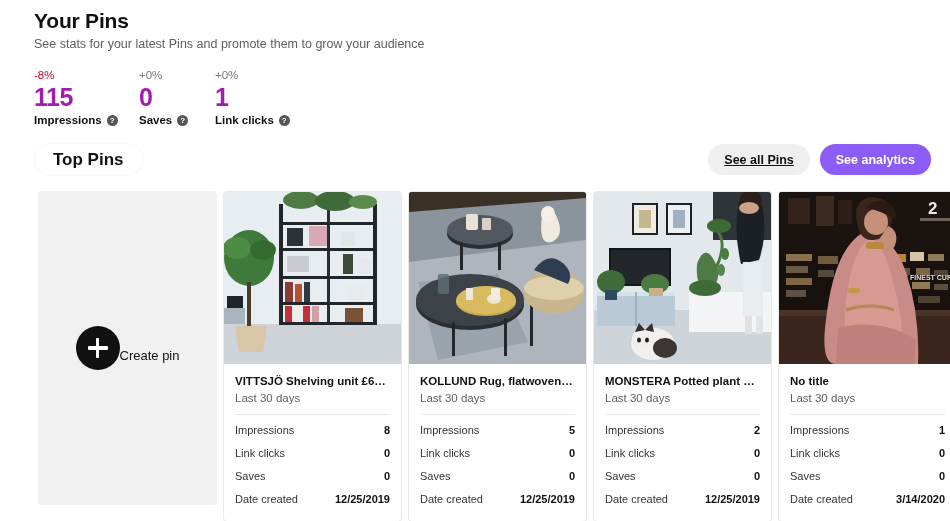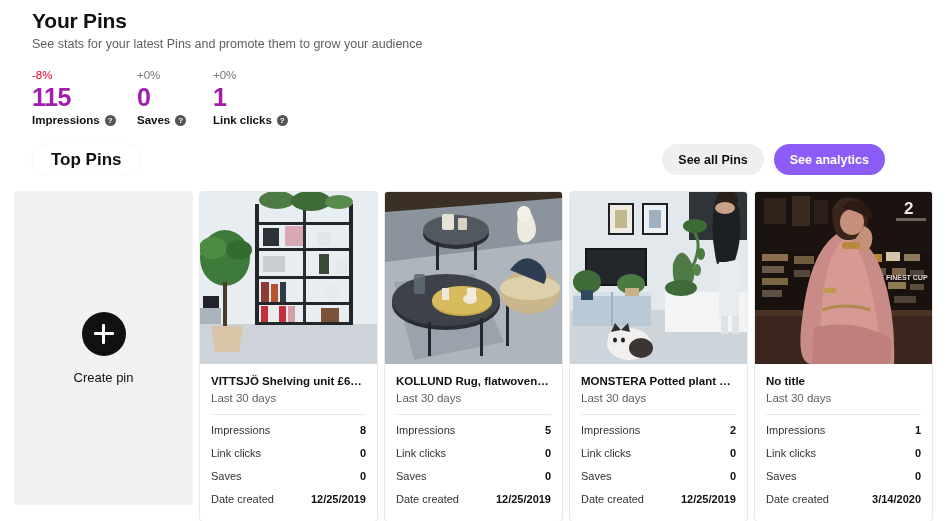--- a/index.html
+++ b/index.html
@@ -11,21 +11,22 @@
     background: #ffffff;
     font-family: "Liberation Sans", sans-serif;
     color: #111111;
     -webkit-font-smoothing: antialiased;
   }
 
   .page {
     position: relative;
     width: 923px;
     height: 521px;
-    padding: 0 32px;
+    padding: 0 10px;
+    margin-left: 24px;
   }
 
   
   .header { padding-top: 9px; }
 
   .page-title {
     font-size: 21px;
     font-weight: bold;
     letter-spacing: -0.2px;
     color: #111111;
@@ -150,39 +151,39 @@
     padding: 0 16px;
     border-radius: 16px;
     font-size: 12.5px;
     font-weight: bold;
     cursor: pointer;
     white-space: nowrap;
     border: none;
     font-family: "Liberation Sans", sans-serif;
   }
 
-  .btn-secondary { background: #efefef; color: #111111; }
+  .btn-secondary { background: #efefef; color: #111111; text-decoration: underline; }
   .btn-primary { background: #8b5cf6; color: #ffffff; }
 
   
   .grid {
     position: absolute;
     left: 14px;
     top: 191px;
     display: flex;
     gap: 6px;
   }
 
   .create-tile {
     width: 179px;
     height: 314px;
     background: #f1f1f1;
     border-radius: 4px;
     display: flex;
-    flex-direction: column;
+    flex-direction: row;
     align-items: center;
     justify-content: center;
     cursor: pointer;
   }
 
   .plus-circle {
     width: 44px;
     height: 44px;
     border-radius: 50%;
     background: #111111;

